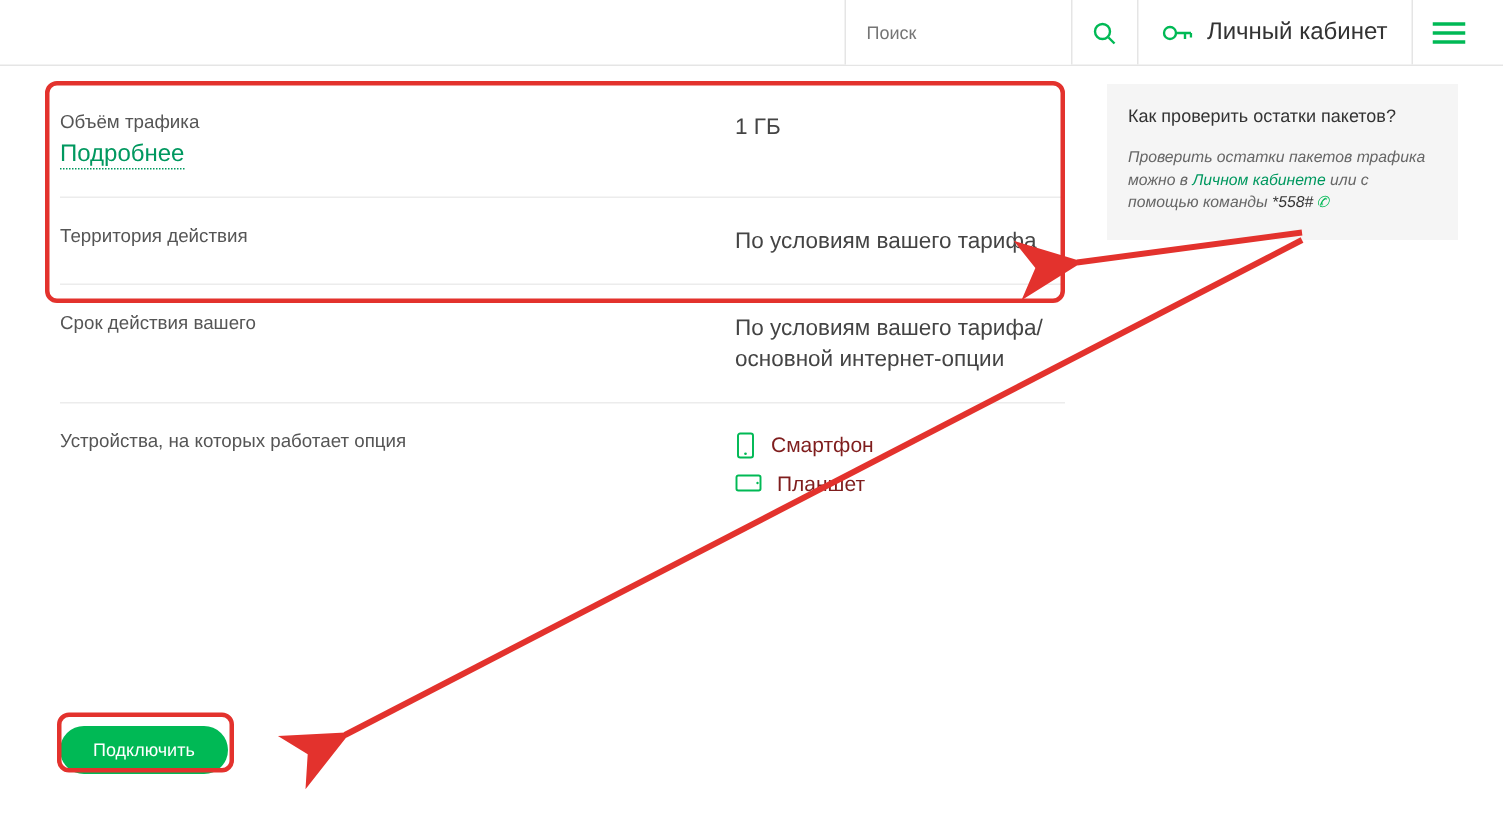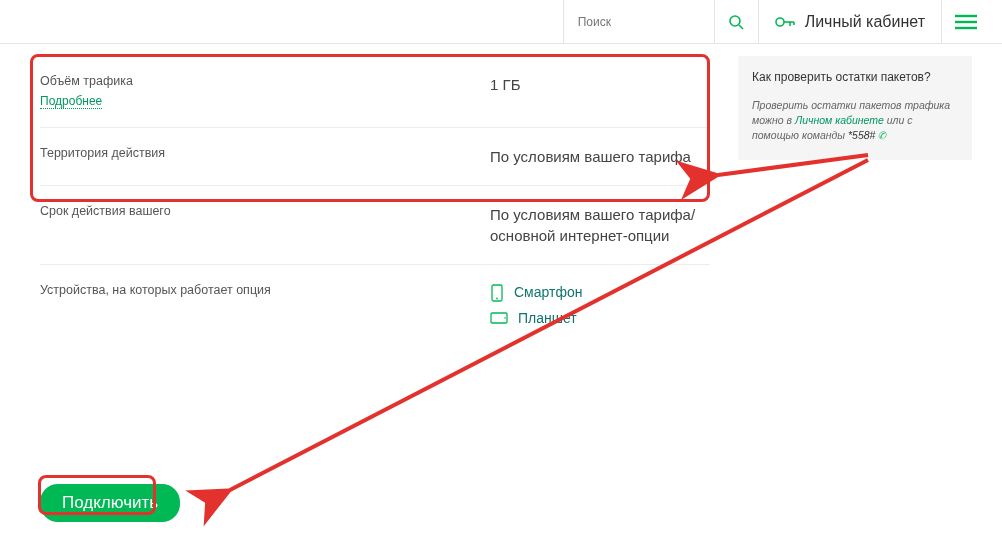--- a/index.html
+++ b/index.html
@@ -12,25 +12,25 @@
   .search-input { border: none; outline: none; font-size: 12px; color: #888; padding: 0 14px; width: 150px; height: 100%; }
   .search-btn { width: 44px; height: 100%; border: none; background: transparent; display: flex; align-items: center; justify-content: center; cursor: pointer; border-right: 1px solid #e5e5e5; }
   .lk { display: flex; align-items: center; gap: 10px; padding: 0 16px; height: 100%; border-right: 1px solid #e5e5e5; cursor: pointer; }
   .lk-txt { font-size: 16px; color: #333; }
   .hamburger { width: 48px; display: flex; align-items: center; justify-content: center; cursor: pointer; height: 100%; }
   .content { position: absolute; left: 40px; top: 56px; width: 670px; }
   .row { display: flex; align-items: flex-start; padding: 18px 0; border-bottom: 1px solid #ececec; }
   .row:last-of-type { border-bottom: none; }
   .row .label { width: 450px; font-size: 12.5px; color: #555; }
   .row .value { flex: 1; font-size: 15px; color: #444; line-height: 1.4; }
-  .sub-link { display: inline-block; margin-top: 6px; font-size: 12px; color: #00985f; text-decoration: none; border-bottom: 1px dotted #00985f; cursor: pointer; }
+  .sub-link { display: inline-block; margin-top: 6px; font-size: 16px; color: #00985f; text-decoration: none; border-bottom: 1px dotted #00985f; cursor: pointer; }
   .device-list { display: flex; flex-direction: column; gap: 6px; }
-  .device-item { display: flex; align-items: center; gap: 10px; font-size: 14px; color: #0f766e; }
+  .device-item { display: flex; align-items: center; gap: 10px; font-size: 14px; color: #7f1d1d; }
   .connect-area { position: absolute; left: 40px; top: 484px; }
-  .connect-btn { background: #00b955; color: #fff; border: none; border-radius: 18px; padding: 9px 22px; font-size: 17px; cursor: pointer; }
+  .connect-btn { background: #00b955; color: #fff; border: none; border-radius: 18px; padding: 9px 22px; font-size: 12px; cursor: pointer; }
   .sidebar { position: absolute; left: 738px; top: 56px; width: 234px; background: #f5f5f5; padding: 14px 14px 16px; }
   .sidebar-title { font-size: 12px; color: #333; margin-bottom: 14px; }
   .sidebar-text { font-size: 10.5px; color: #666; line-height: 1.45; font-style: italic; }
   .sidebar-text .lk-link { color: #00985f; cursor: pointer; }
   .sidebar-text .cmd { color: #333; }
   .phone-mini { color: #00b955; font-size: 10px; margin-left: 2px; }
   .highlight { position: absolute; border: 3px solid #e3322d; border-radius: 8px; pointer-events: none; }
   .hl1 { left: 30px; top: 54px; width: 680px; height: 148px; }
   .hl2 { left: 38px; top: 475px; width: 118px; height: 40px; }
   svg.annot { position: absolute; left: 0; top: 0; width: 1002px; height: 544px; pointer-events: none; }

